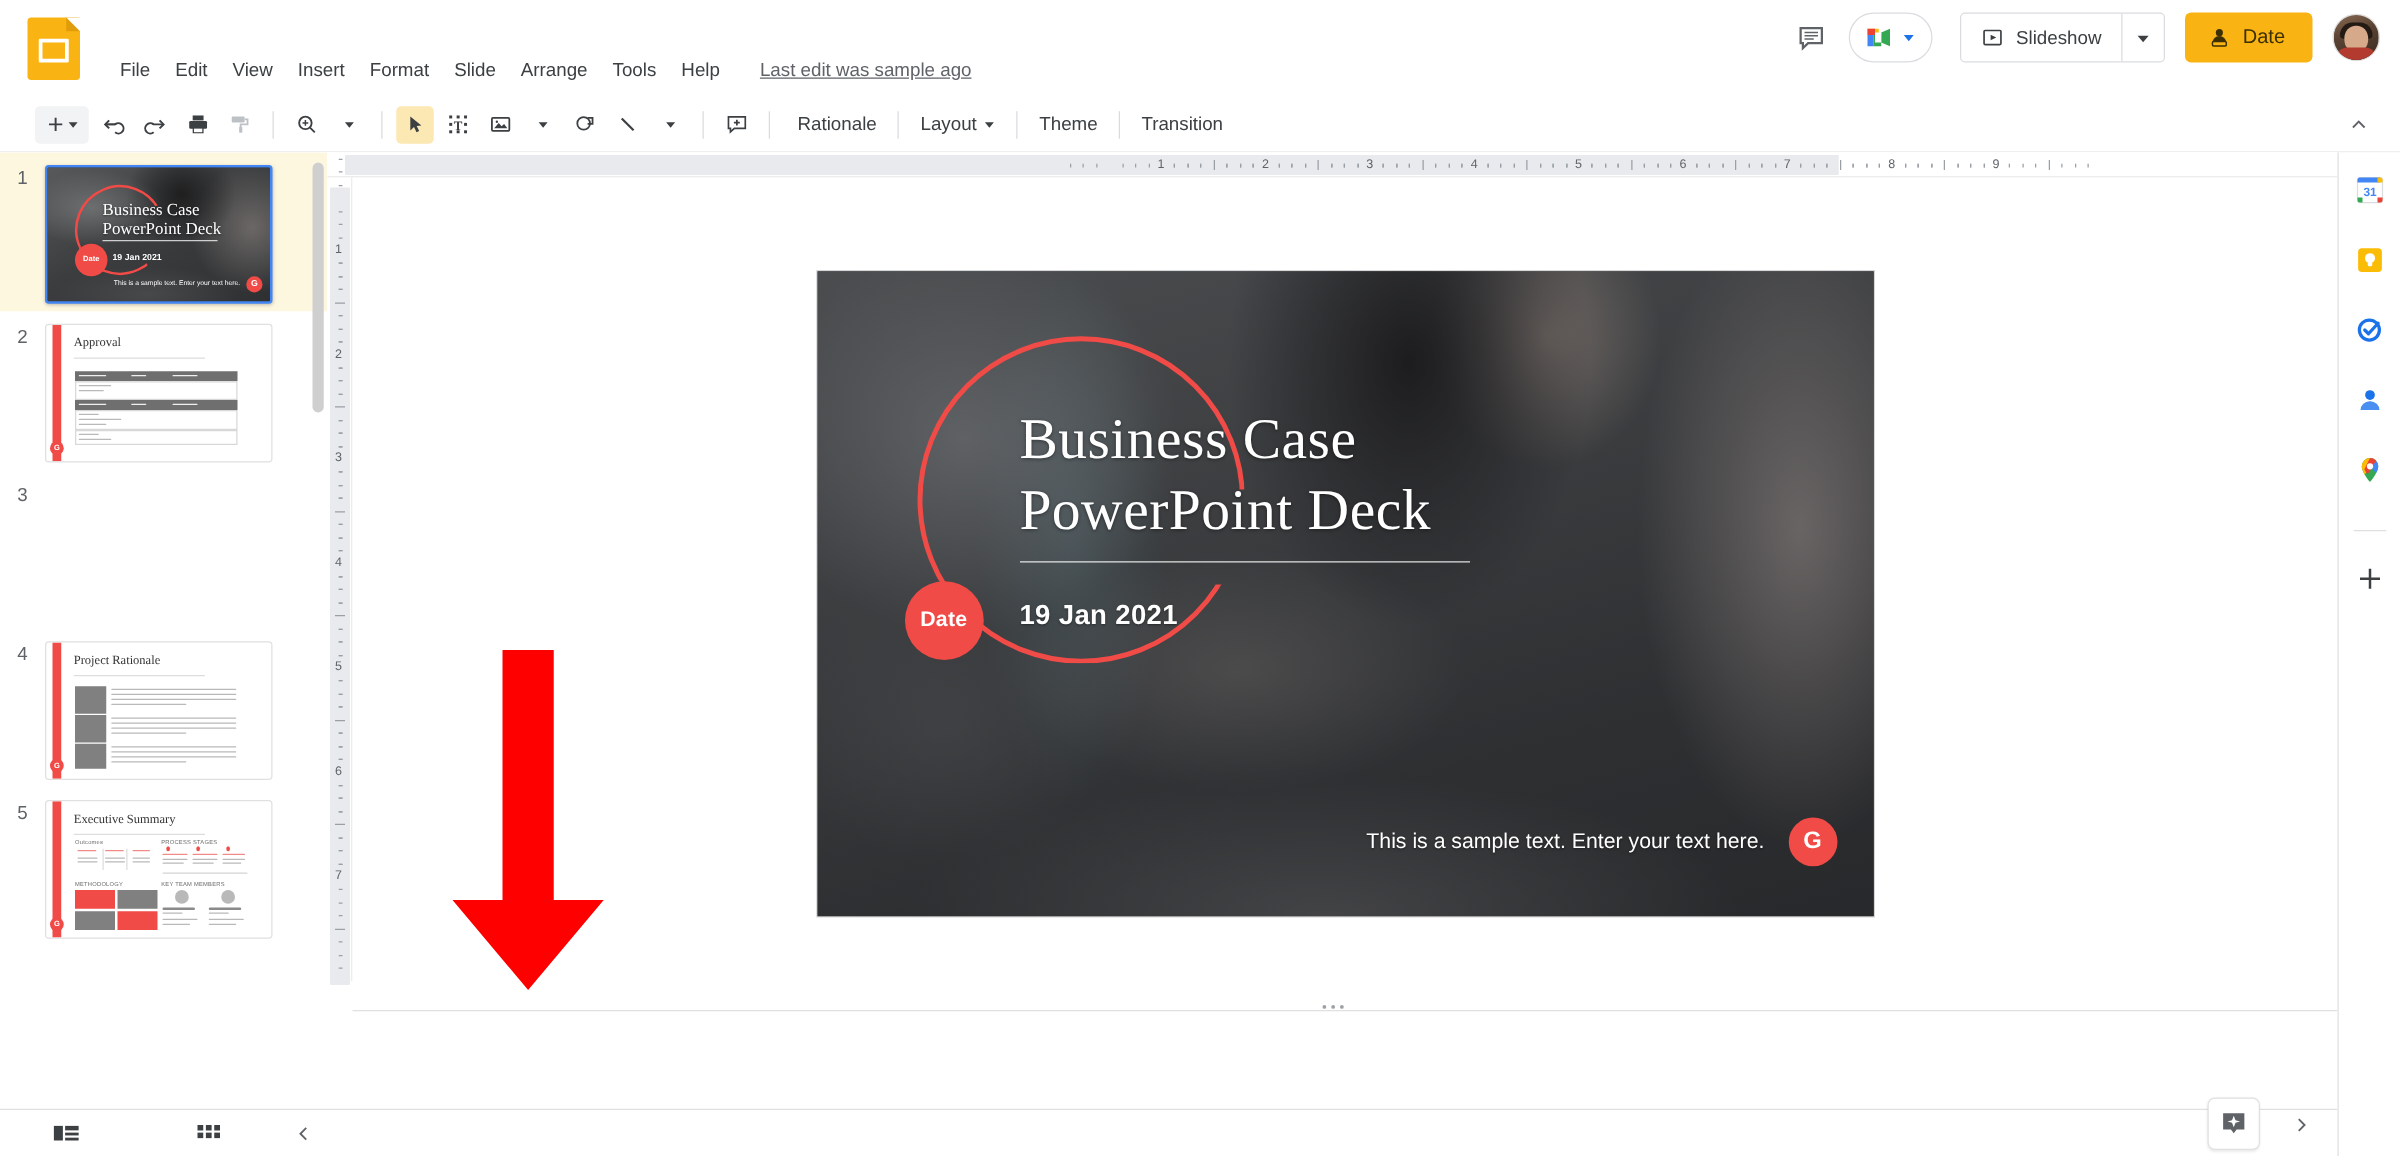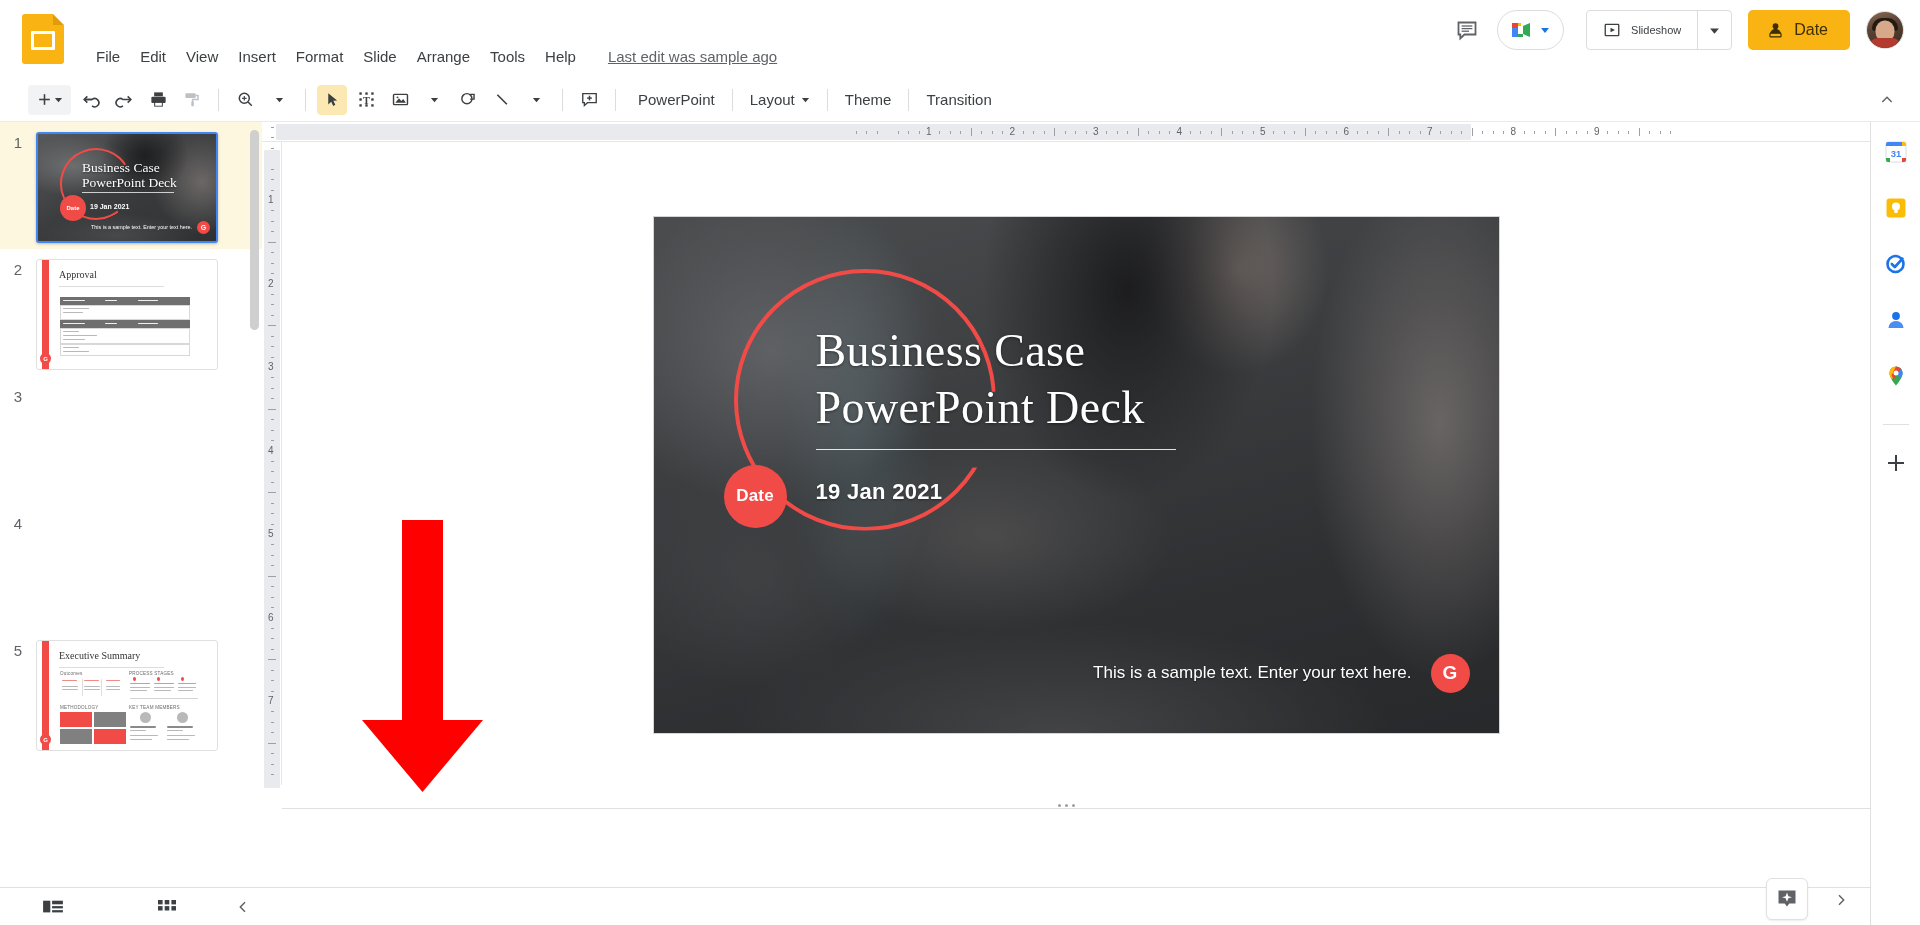--- a/index.html
+++ b/index.html
@@ -77,21 +77,21 @@
     background: #fff;
   }
   .meet-icon { width: 26px; height: 20px; position: relative; }
   .slideshow-group {
     display: flex; align-items: stretch; margin-left: 22px;
     border: 1px solid #dadce0; border-radius: 4px; height: 40px; background: #fff;
     overflow: hidden;
   }
   .slideshow-btn {
     display: flex; align-items: center; gap: 10px; padding: 0 16px;
-    font-size: 11px; color: #3c4043; cursor: pointer; white-space: nowrap;
+    font-size: 15px; color: #3c4043; cursor: pointer; white-space: nowrap;
   }
   .slideshow-caret {
     width: 34px; display: flex; align-items: center; justify-content: center;
     border-left: 1px solid #dadce0; cursor: pointer;
   }
   .share-btn {
     display: flex; align-items: center; gap: 9px;
     height: 40px; padding: 0 22px 0 18px; margin-left: 16px;
     background: #F9B312; border-radius: 5px; cursor: pointer;
     font-size: 16px; color: #3c2f00; font-weight: 500; white-space: nowrap;
@@ -564,21 +564,21 @@
   <div class="tb-btn">
     <svg width="19" height="19" viewBox="0 0 24 24" fill="none" stroke="#3c4043" stroke-width="1.7">
       <path d="M3.5 4.5 h17 v11.5 h-11 l-4 3.5 v-3.5 h-2 z"></path>
       <line x1="12" y1="7.2" x2="12" y2="13.2" stroke-width="1.8"></line>
       <line x1="9" y1="10.2" x2="15" y2="10.2" stroke-width="1.8"></line>
     </svg>
   </div>
 
   <div class="tb-sep"></div>
 
-  <div class="tb-text">PowerPoint</div>
+  <div class="tb-text">Rationale</div>
   <div class="tb-sep" style="margin:0 4px;"></div>
   <div class="tb-text">
     <span>Layout</span>
     <svg width="9" height="9" viewBox="0 0 10 10" style="margin-left:6px">
       <polygon points="1,3.2 9,3.2 5,8" fill="#3c4043"></polygon>
     </svg>
   </div>
   <div class="tb-sep" style="margin:0 4px;"></div>
   <div class="tb-text">Theme</div>
   <div class="tb-sep" style="margin:0 4px;"></div>
@@ -636,20 +636,41 @@
         <div class="gchip2">G</div>
       </div>
     </div>
 
     <div class="slide-item">
       <div class="slide-num">3</div>
     </div>
 
     <div class="slide-item">
       <div class="slide-num">4</div>
+      <div class="thumb tc">
+        <div class="redbar"></div>
+        <div class="hd">Project Rationale</div>
+        <div class="hrule"></div>
+        <div class="greybox" style="left:23px;top:35px;width:25px;height:22px;"></div>
+        <div class="greybox" style="left:23px;top:58px;width:25px;height:22px;"></div>
+        <div class="greybox" style="left:23px;top:81px;width:25px;height:20px;"></div>
+        <div class="minitext" style="left:52px;top:37px;width:100px;"></div>
+        <div class="minitext" style="left:52px;top:41px;width:100px;"></div>
+        <div class="minitext" style="left:52px;top:45px;width:100px;"></div>
+        <div class="minitext" style="left:52px;top:49px;width:60px;"></div>
+        <div class="minitext" style="left:52px;top:60px;width:100px;"></div>
+        <div class="minitext" style="left:52px;top:64px;width:100px;"></div>
+        <div class="minitext" style="left:52px;top:68px;width:100px;"></div>
+        <div class="minitext" style="left:52px;top:72px;width:60px;"></div>
+        <div class="minitext" style="left:52px;top:83px;width:100px;"></div>
+        <div class="minitext" style="left:52px;top:87px;width:100px;"></div>
+        <div class="minitext" style="left:52px;top:91px;width:100px;"></div>
+        <div class="minitext" style="left:52px;top:95px;width:60px;"></div>
+        <div class="gchip2">G</div>
+      </div>
     </div>
 
     <div class="slide-item">
       <div class="slide-num">5</div>
       <div class="thumb tc">
         <div class="redbar"></div>
         <div class="hd">Executive Summary</div>
         <div class="hrule"></div>
         <div class="tinylbl" style="left:23px;top:30px;">Outcomes</div>
         <div class="tinylbl" style="left:92px;top:30px;">PROCESS STAGES</div>

